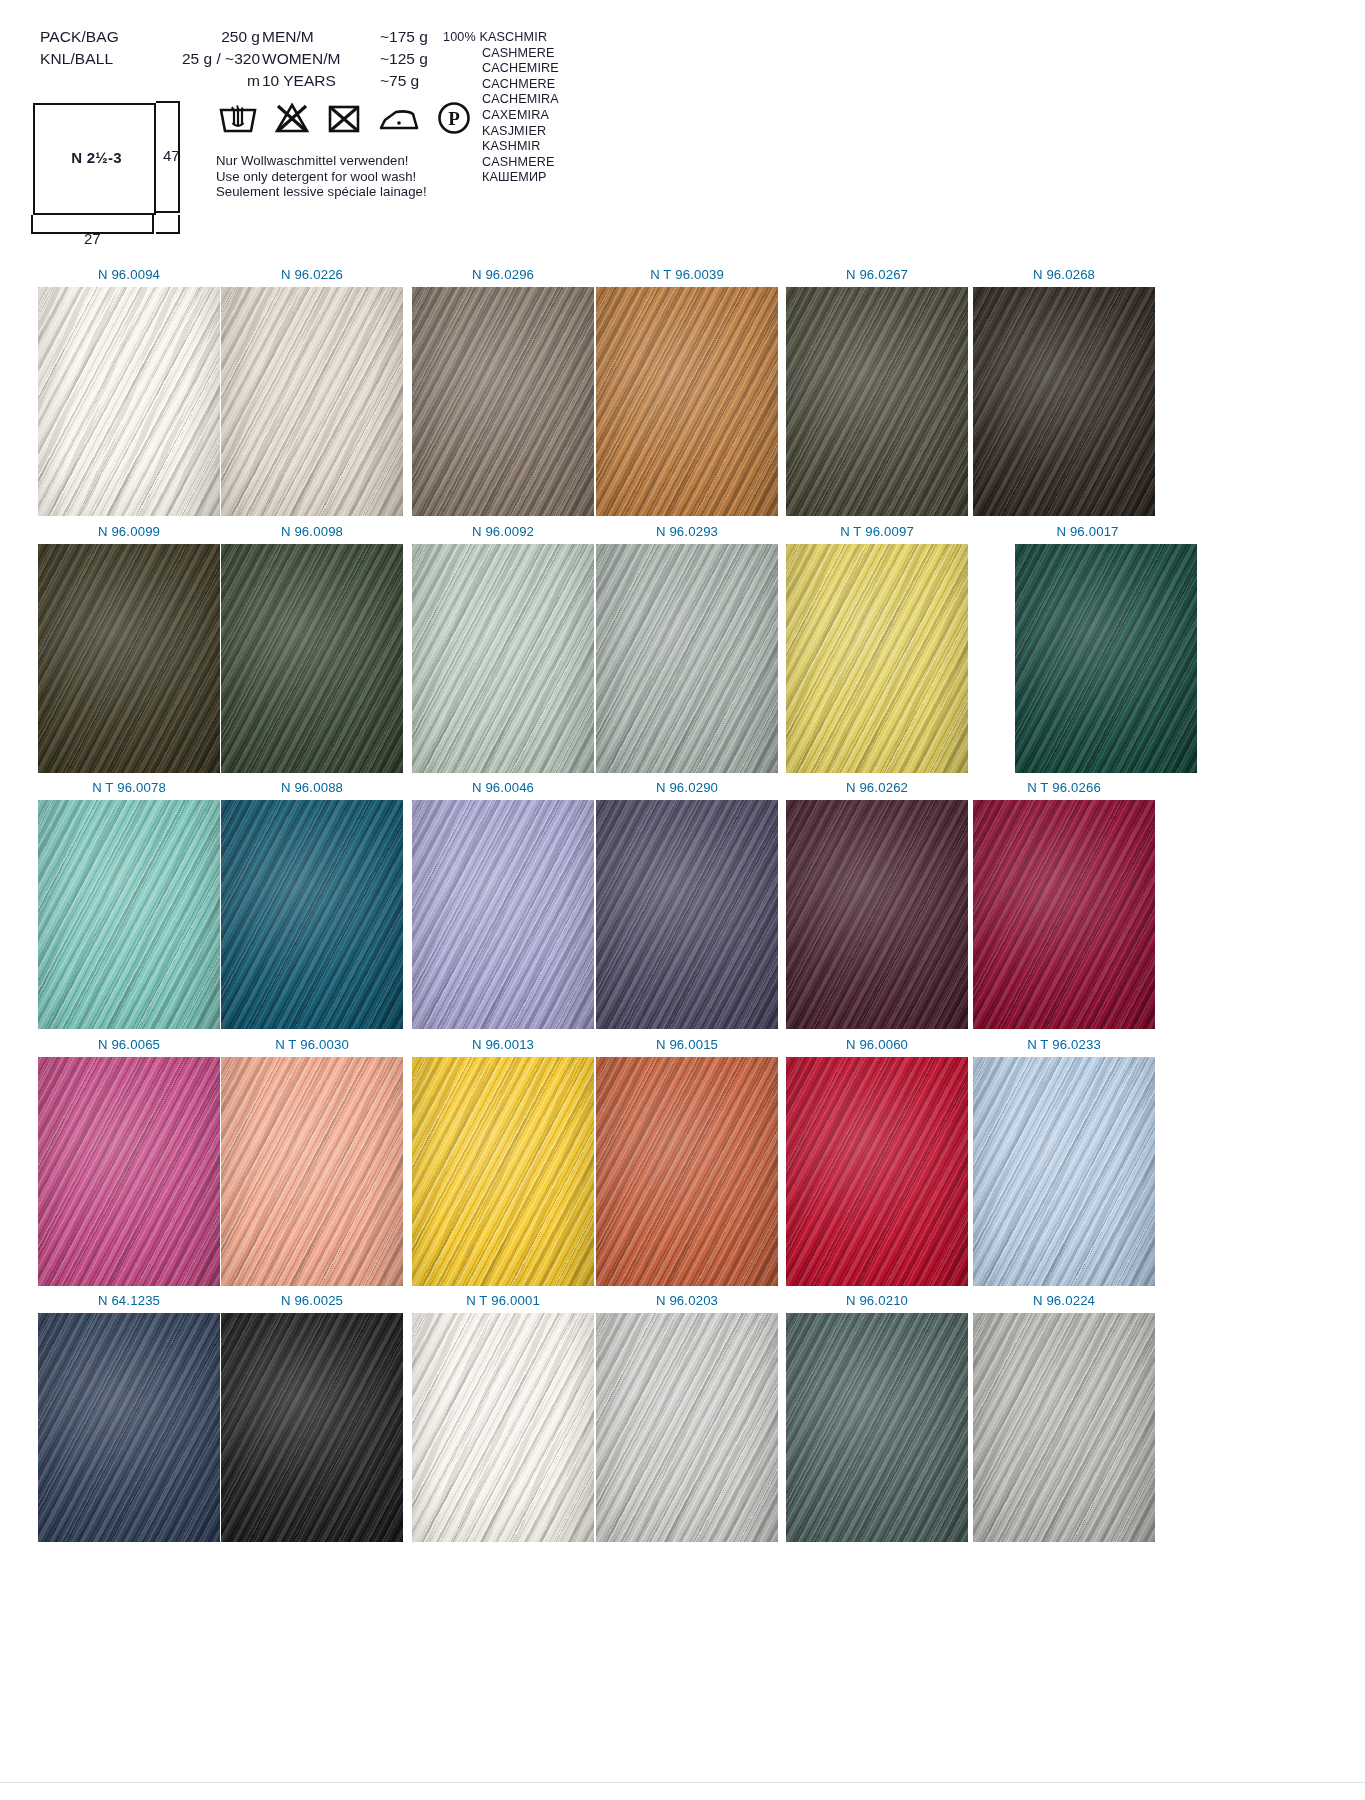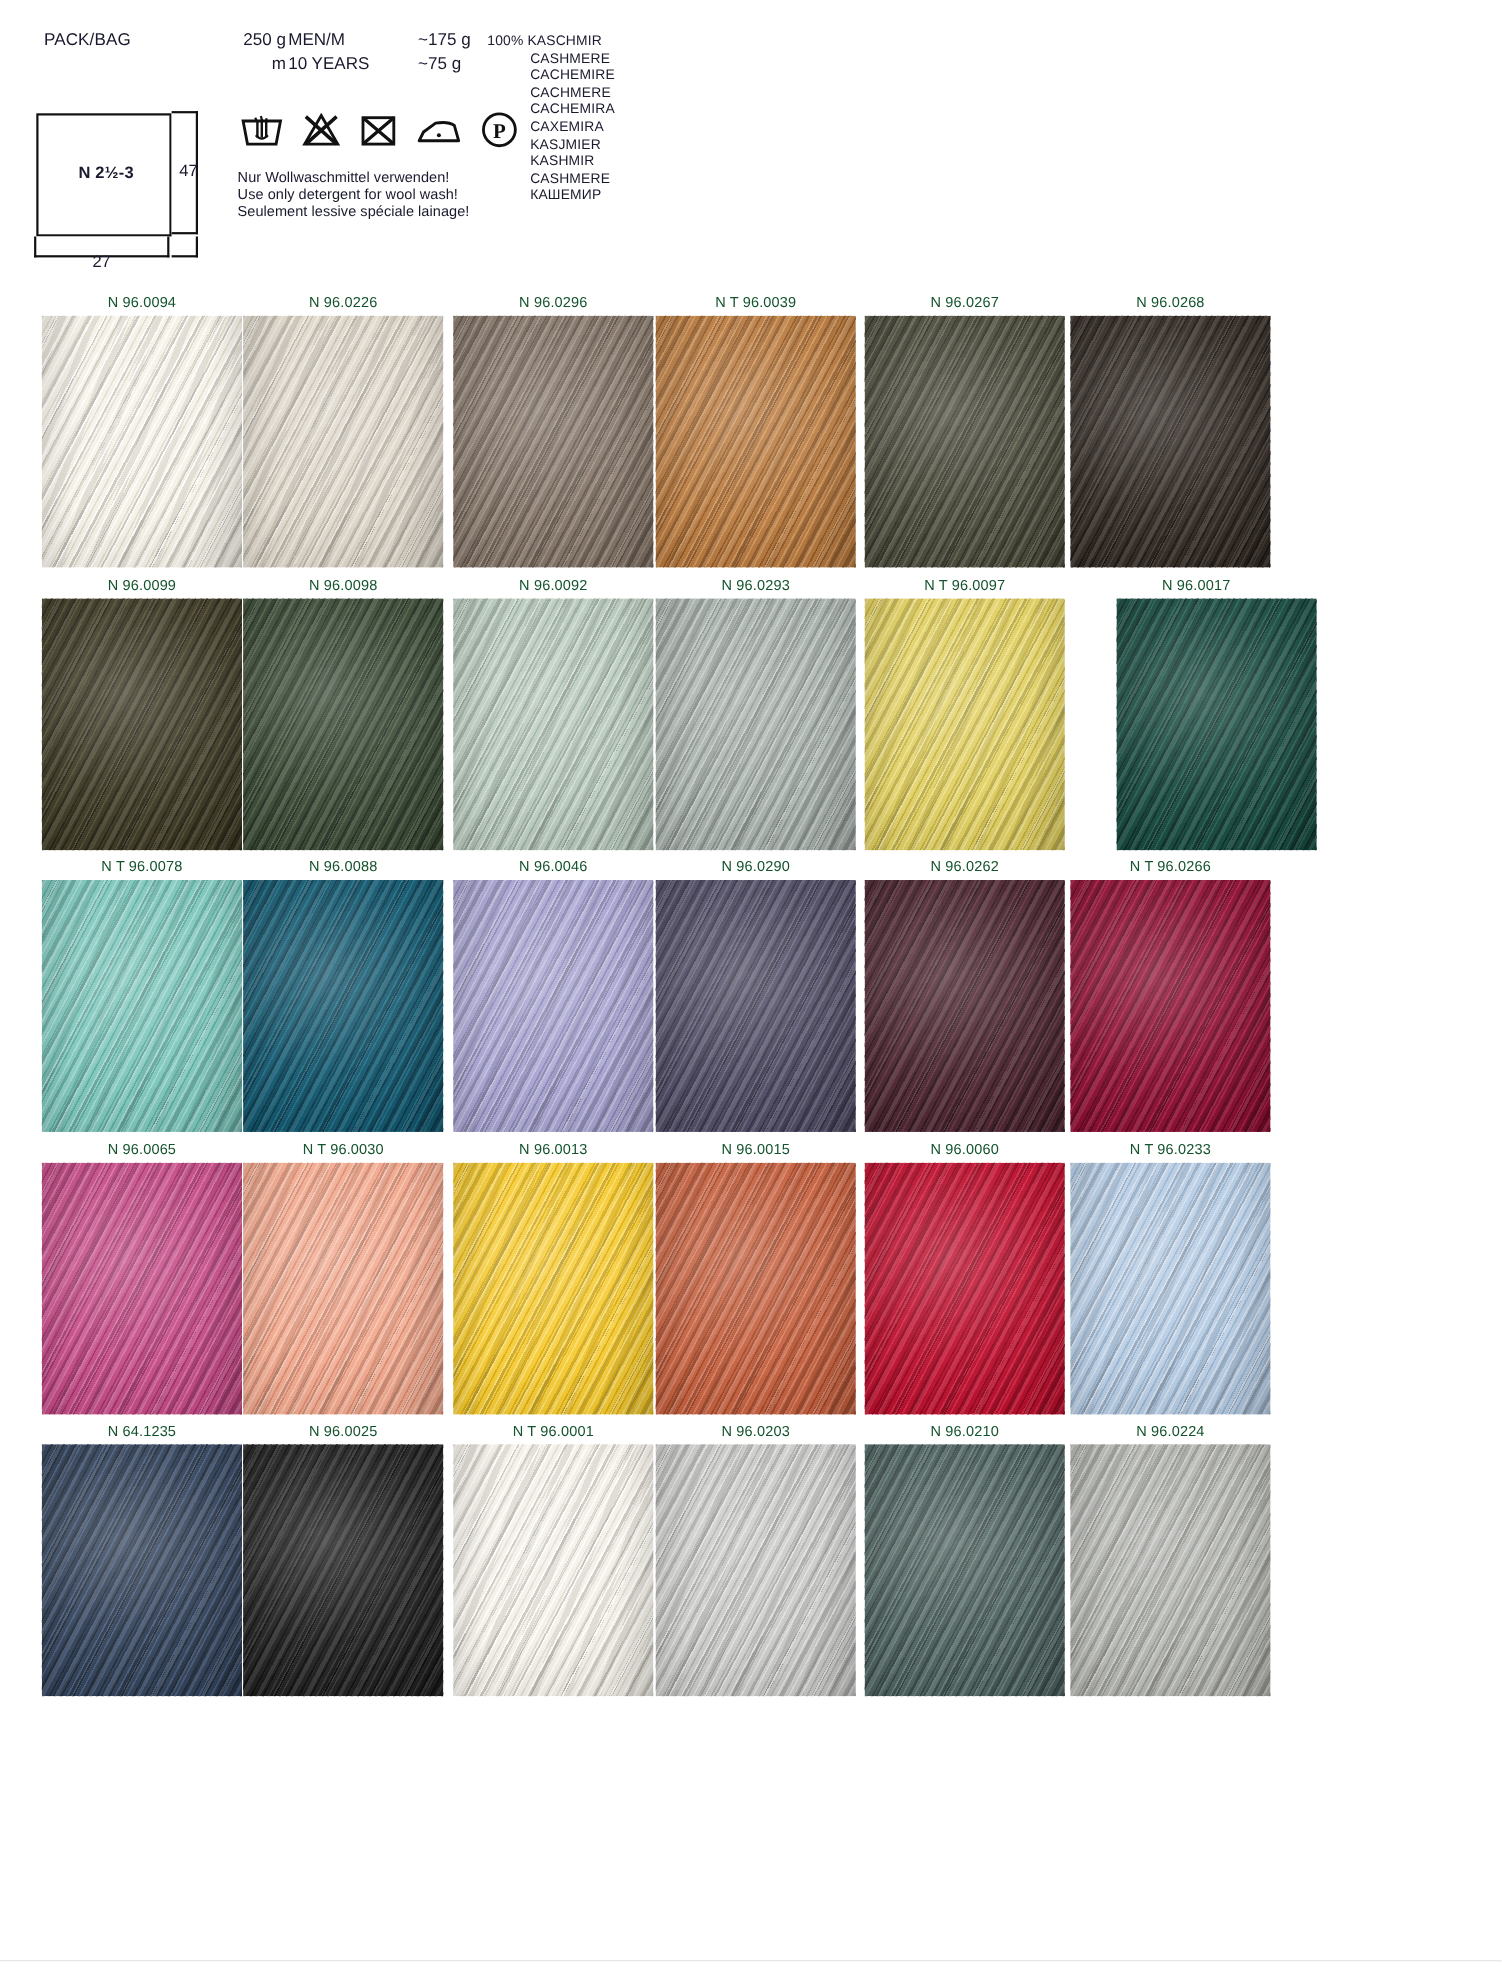--- a/index.html
+++ b/index.html
@@ -67,21 +67,21 @@
   }
 
   
   #grid { position:absolute; left:0; top:262px; width:1365px; }
   .row { position:relative; height:256.5px; }
   .cell {
     position:absolute; top:0; width:182px;
   }
   .cell-label {
     height:25px; line-height:25px; text-align:center;
-    font-size:13.2px; letter-spacing:.15px; color:#14532d;
+    font-size:13.2px; letter-spacing:.15px; color:#0369a1;
     white-space:nowrap;
   }
   .swatch {
     position:relative; width:182px; height:229px; overflow:hidden;
   }
   .swatch .base { position:absolute; inset:0; }
   .swatch .strands { position:absolute; inset:-30px; }
   .swatch .shade { position:absolute; inset:0; }
 
   #footer-rule {
@@ -92,20 +92,26 @@
 <body>
 
 <div id="header">
 
   <div class="hdr-table">
     <div class="hdr-row">
       <span class="c-pack">PACK/BAG</span>
       <span class="c-qty">250 g</span>
       <span class="c-who">MEN/M</span>
       <span class="c-wt">~175 g</span>
+    </div>
+    <div class="hdr-row">
+      <span class="c-pack">KNL/BALL</span>
+      <span class="c-qty">25 g / ~320</span>
+      <span class="c-who">WOMEN/M</span>
+      <span class="c-wt">~125 g</span>
     </div>
     <div class="hdr-row">
       <span class="c-pack"></span>
       <span class="c-qty">m</span>
       <span class="c-who">10 YEARS</span>
       <span class="c-wt">~75 g</span>
     </div>
   </div>
 
   <div class="lang-list">

